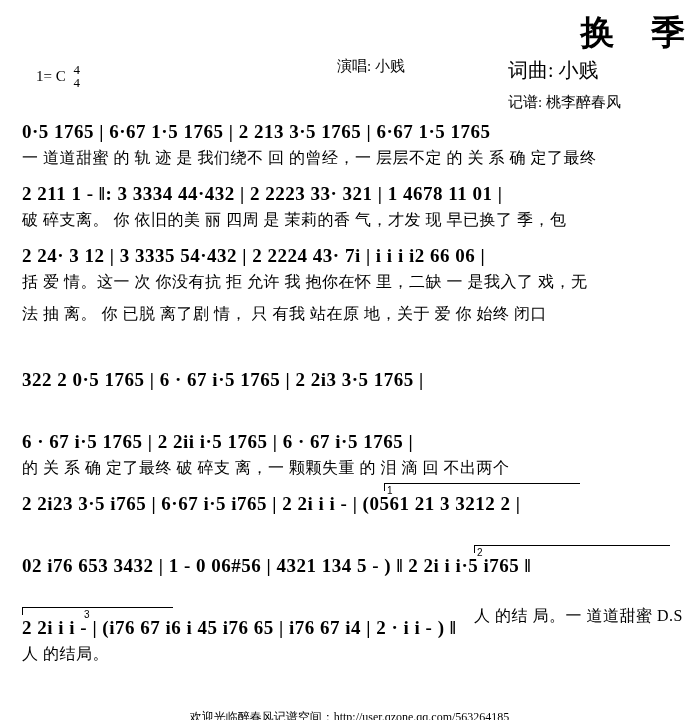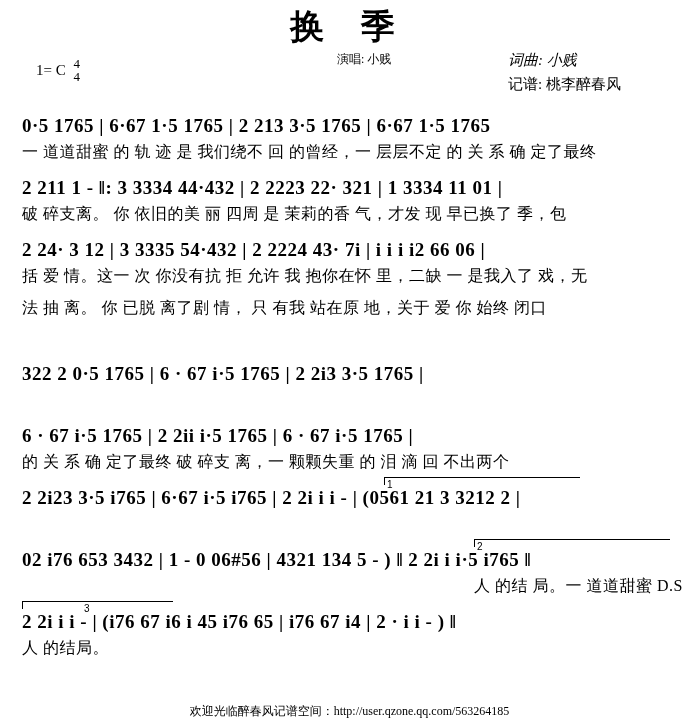--- a/index.html
+++ b/index.html
@@ -15,50 +15,49 @@
     position: relative;
     overflow: hidden;
   }
   .sheet {
     position: relative;
     width: 699px;
     height: 720px;
   }
   
   .title {
-    text-align: center;
+    text-align: right;
     font-family: "Liberation Serif", serif;
     font-size: 34px;
     font-weight: bold;
     letter-spacing: 14px;
-    margin-top: 8px;
+    margin-top: 14px;
     line-height: 1.1;
   }
   .credits {
     position: relative;
     height: 66px;
     font-size: 14px;
   }
   .singer {
     position: absolute;
     left: 337px;
     top: 6px;
-    font-size: 12px;
+    font-size: 15px;
   }
   .composer {
     position: absolute;
     left: 508px;
     top: 6px;
-    font-size: 15px;
-    font-style: italic;
+    font-size: 20px;
   }
   .notator {
     position: absolute;
     left: 508px;
-    top: 30px;
+    top: 42px;
     font-size: 15px;
   }
   .keysig {
     position: absolute;
     left: 36px;
     top: 14px;
     font-size: 15px;
   }
   .keysig .frac {
     display: inline-block;
@@ -138,21 +137,21 @@
     <div class="composer">词曲: 小贱</div>
     <div class="notator">记谱: 桃李醉春风</div>
   </div>
 
   <div class="system">
     <div class="notes">0·5  1765 | 6·67 1·5 1765 | 2 213 3·5 1765 | 6·67 1·5 1765</div>
     <div class="lyrics">一   道道甜蜜    的   轨  迹  是  我们绕不    回   的曾经，一  层层不定  的   关  系  确  定了最终</div>
   </div>
 
   <div class="system">
-    <div class="notes">2 211 1  - ‖: 3 3334 44·432 | 2 2223 22· 321 | 1  3334  11 01 |</div>
+    <div class="notes">2 211 1  - ‖: 3 3334 44·432 | 2 2223 33· 321 | 1  4678  11 01 |</div>
     <div class="lyrics">破   碎支离。      你  依旧的美   丽    四周     是 茉莉的香   气，才发     现   早已换了    季，包</div>
   </div>
 
   <div class="system">
     <div class="notes">2 24· 3 12 | 3 3335 54·432 | 2 2224 43· 7i | i i i i2  66 06 |</div>
     <div class="lyrics">括  爱  情。这一    次  你没有抗  拒  允许     我  抱你在怀   里，二缺    一 是我入了  戏，无</div>
   </div>
 
   <div class="system">
     <div class="lyrics">法  抽  离。     你  已脱 离了剧    情，   只  有我 站在原   地，关于 爱 你 始终  闭口</div>
@@ -170,21 +169,21 @@
   <div class="system">
     <div class="bracket" style="left:362px; top:-6px; width:195px;"></div>
     <div class="ending-mark" style="left:365px; top:-4px;">1</div>
     <div class="notes">2 2i23 3·5 i765 | 6·67 i·5 i765 | 2 2i i i - | (0561 21 3 3212 2 |</div>
   </div>
 
   <div class="system">
     <div class="bracket" style="left:452px; top:-6px; width:195px;"></div>
     <div class="ending-mark" style="left:455px; top:-4px;">2</div>
     <div class="notes">02 i76 653 3432 | 1 - 0 06#56 | 4321 134 5 - ) ‖ 2 2i i i·5 i765 ‖</div>
-    <div class="lyrics" style="padding-left:452px;">人   的结 局。一 道道甜蜜 D.S</div>
+    <div class="lyrics" style="padding-left:452px;margin-top:24px;">人   的结 局。一 道道甜蜜 D.S</div>
   </div>
 
   <div class="system">
     <div class="bracket" style="left:0px; top:-6px; width:150px;"></div>
     <div class="ending-mark" style="left:62px; top:-4px;">3</div>
     <div class="notes">2  2i i  i  - | (i76 67  i6  i 45  i76 65 | i76 67 i4 | 2 · i i - ) ‖</div>
     <div class="lyrics">人   的结局。</div>
   </div>
 
   <div class="footer">欢迎光临醉春风记谱空间：http://user.qzone.qq.com/563264185</div>

